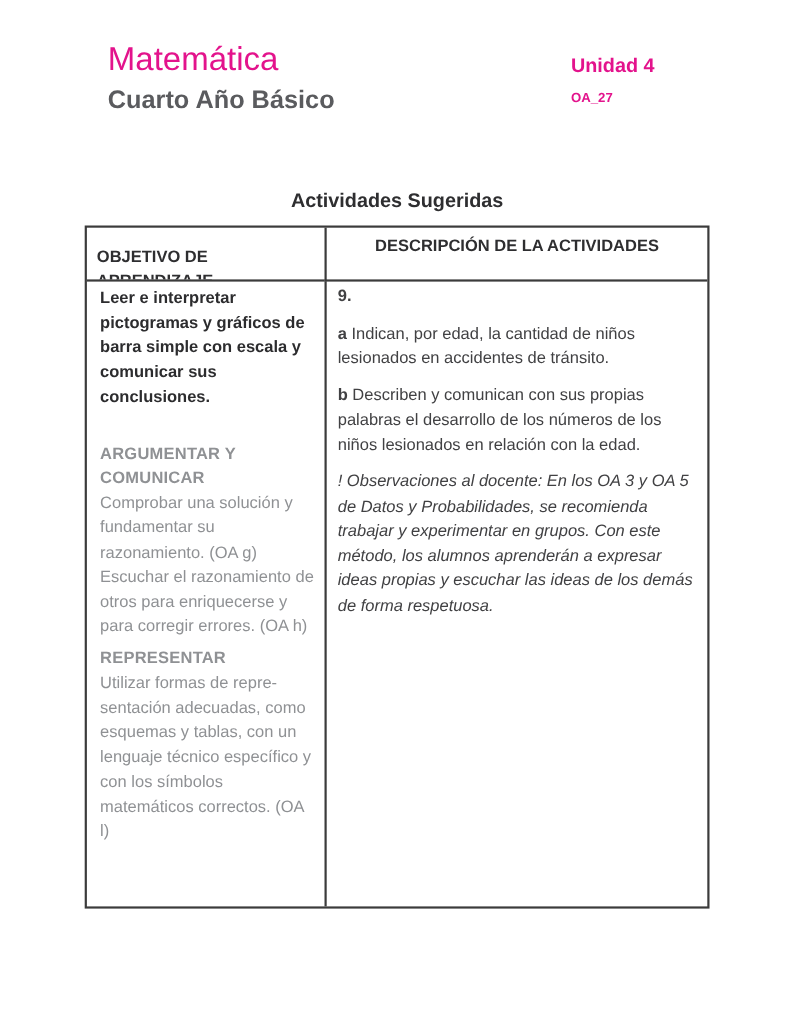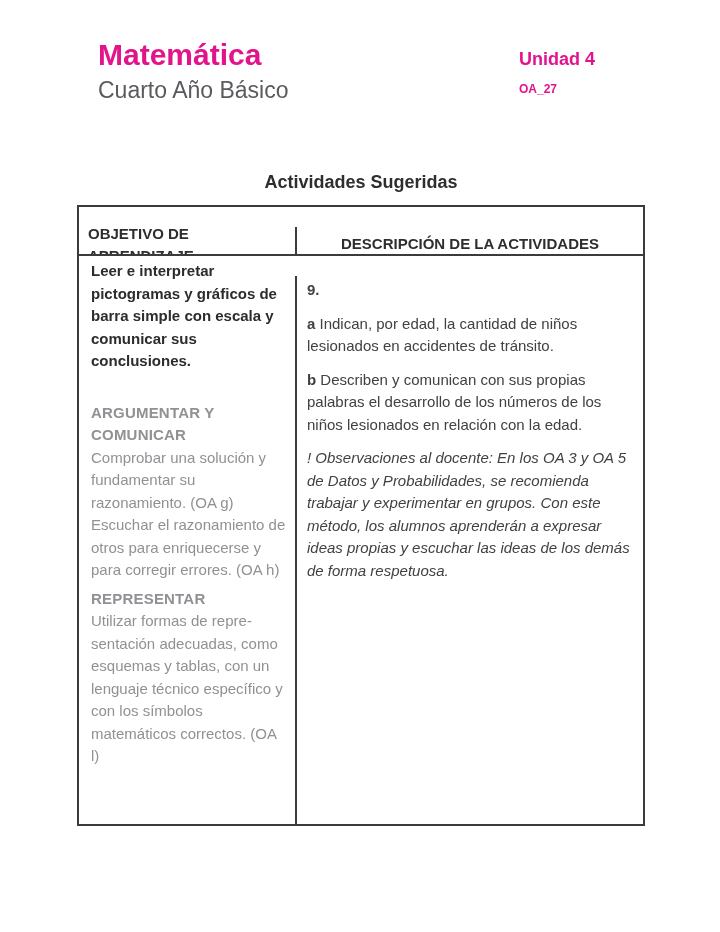--- a/index.html
+++ b/index.html
@@ -11,39 +11,39 @@
     --border:#3b3b3b;
   }
   *{box-sizing:border-box;margin:0;padding:0;}
   html,body{background:#ffffff;}
   body{
     width:720px;height:932px;position:relative;overflow:hidden;
     font-family:"Liberation Sans", sans-serif;
     -webkit-font-smoothing:antialiased;
   }
   .header-left{position:absolute;left:98px;top:38px;}
-  .subject{font-size:30px;font-weight:bold;color:var(--accent);line-height:1.1;}
-  .grade{font-size:23px;font-weight:normal;color:var(--subtitle-gray);margin-top:7px;line-height:1.1;text-align:center;}
+  .subject{font-size:30px;font-weight:normal;color:var(--accent);line-height:1.1;}
+  .grade{font-size:23px;font-weight:bold;color:var(--subtitle-gray);margin-top:7px;line-height:1.1;text-align:center;}
   .header-right{position:absolute;left:519px;top:50px;}
   .unit{font-size:18px;font-weight:bold;color:var(--accent);line-height:1.1;}
   .oa{font-size:12px;font-weight:bold;color:var(--accent);margin-top:13px;line-height:1.1;}
   .section-title{
     position:absolute;top:172px;left:0;width:722px;text-align:center;
     font-size:18px;font-weight:bold;color:var(--heading-text);
   }
   .table{
     position:absolute;left:77px;top:205px;width:568px;height:621px;
     border:2px solid var(--border);
     display:grid;
     grid-template-columns:216px 1fr;
     grid-template-rows:49px 1fr;
     background:#fff;
   }
   .cell{overflow:hidden;}
-  .col-right{border-left:2px solid var(--border);margin-top:20px;}
+  .col-right{border-left:2px solid var(--border);}
   .row-header{border-bottom:2px solid var(--border);}
   .obj-header-cell{
     padding:16px 8px 0 9px;
     font-size:15px;font-weight:bold;line-height:22px;color:var(--heading-text);
   }
   .desc-header-cell{
     padding:6px 10px 0;
     font-size:15px;font-weight:bold;line-height:22px;color:var(--heading-text);
     text-align:center;
   }

